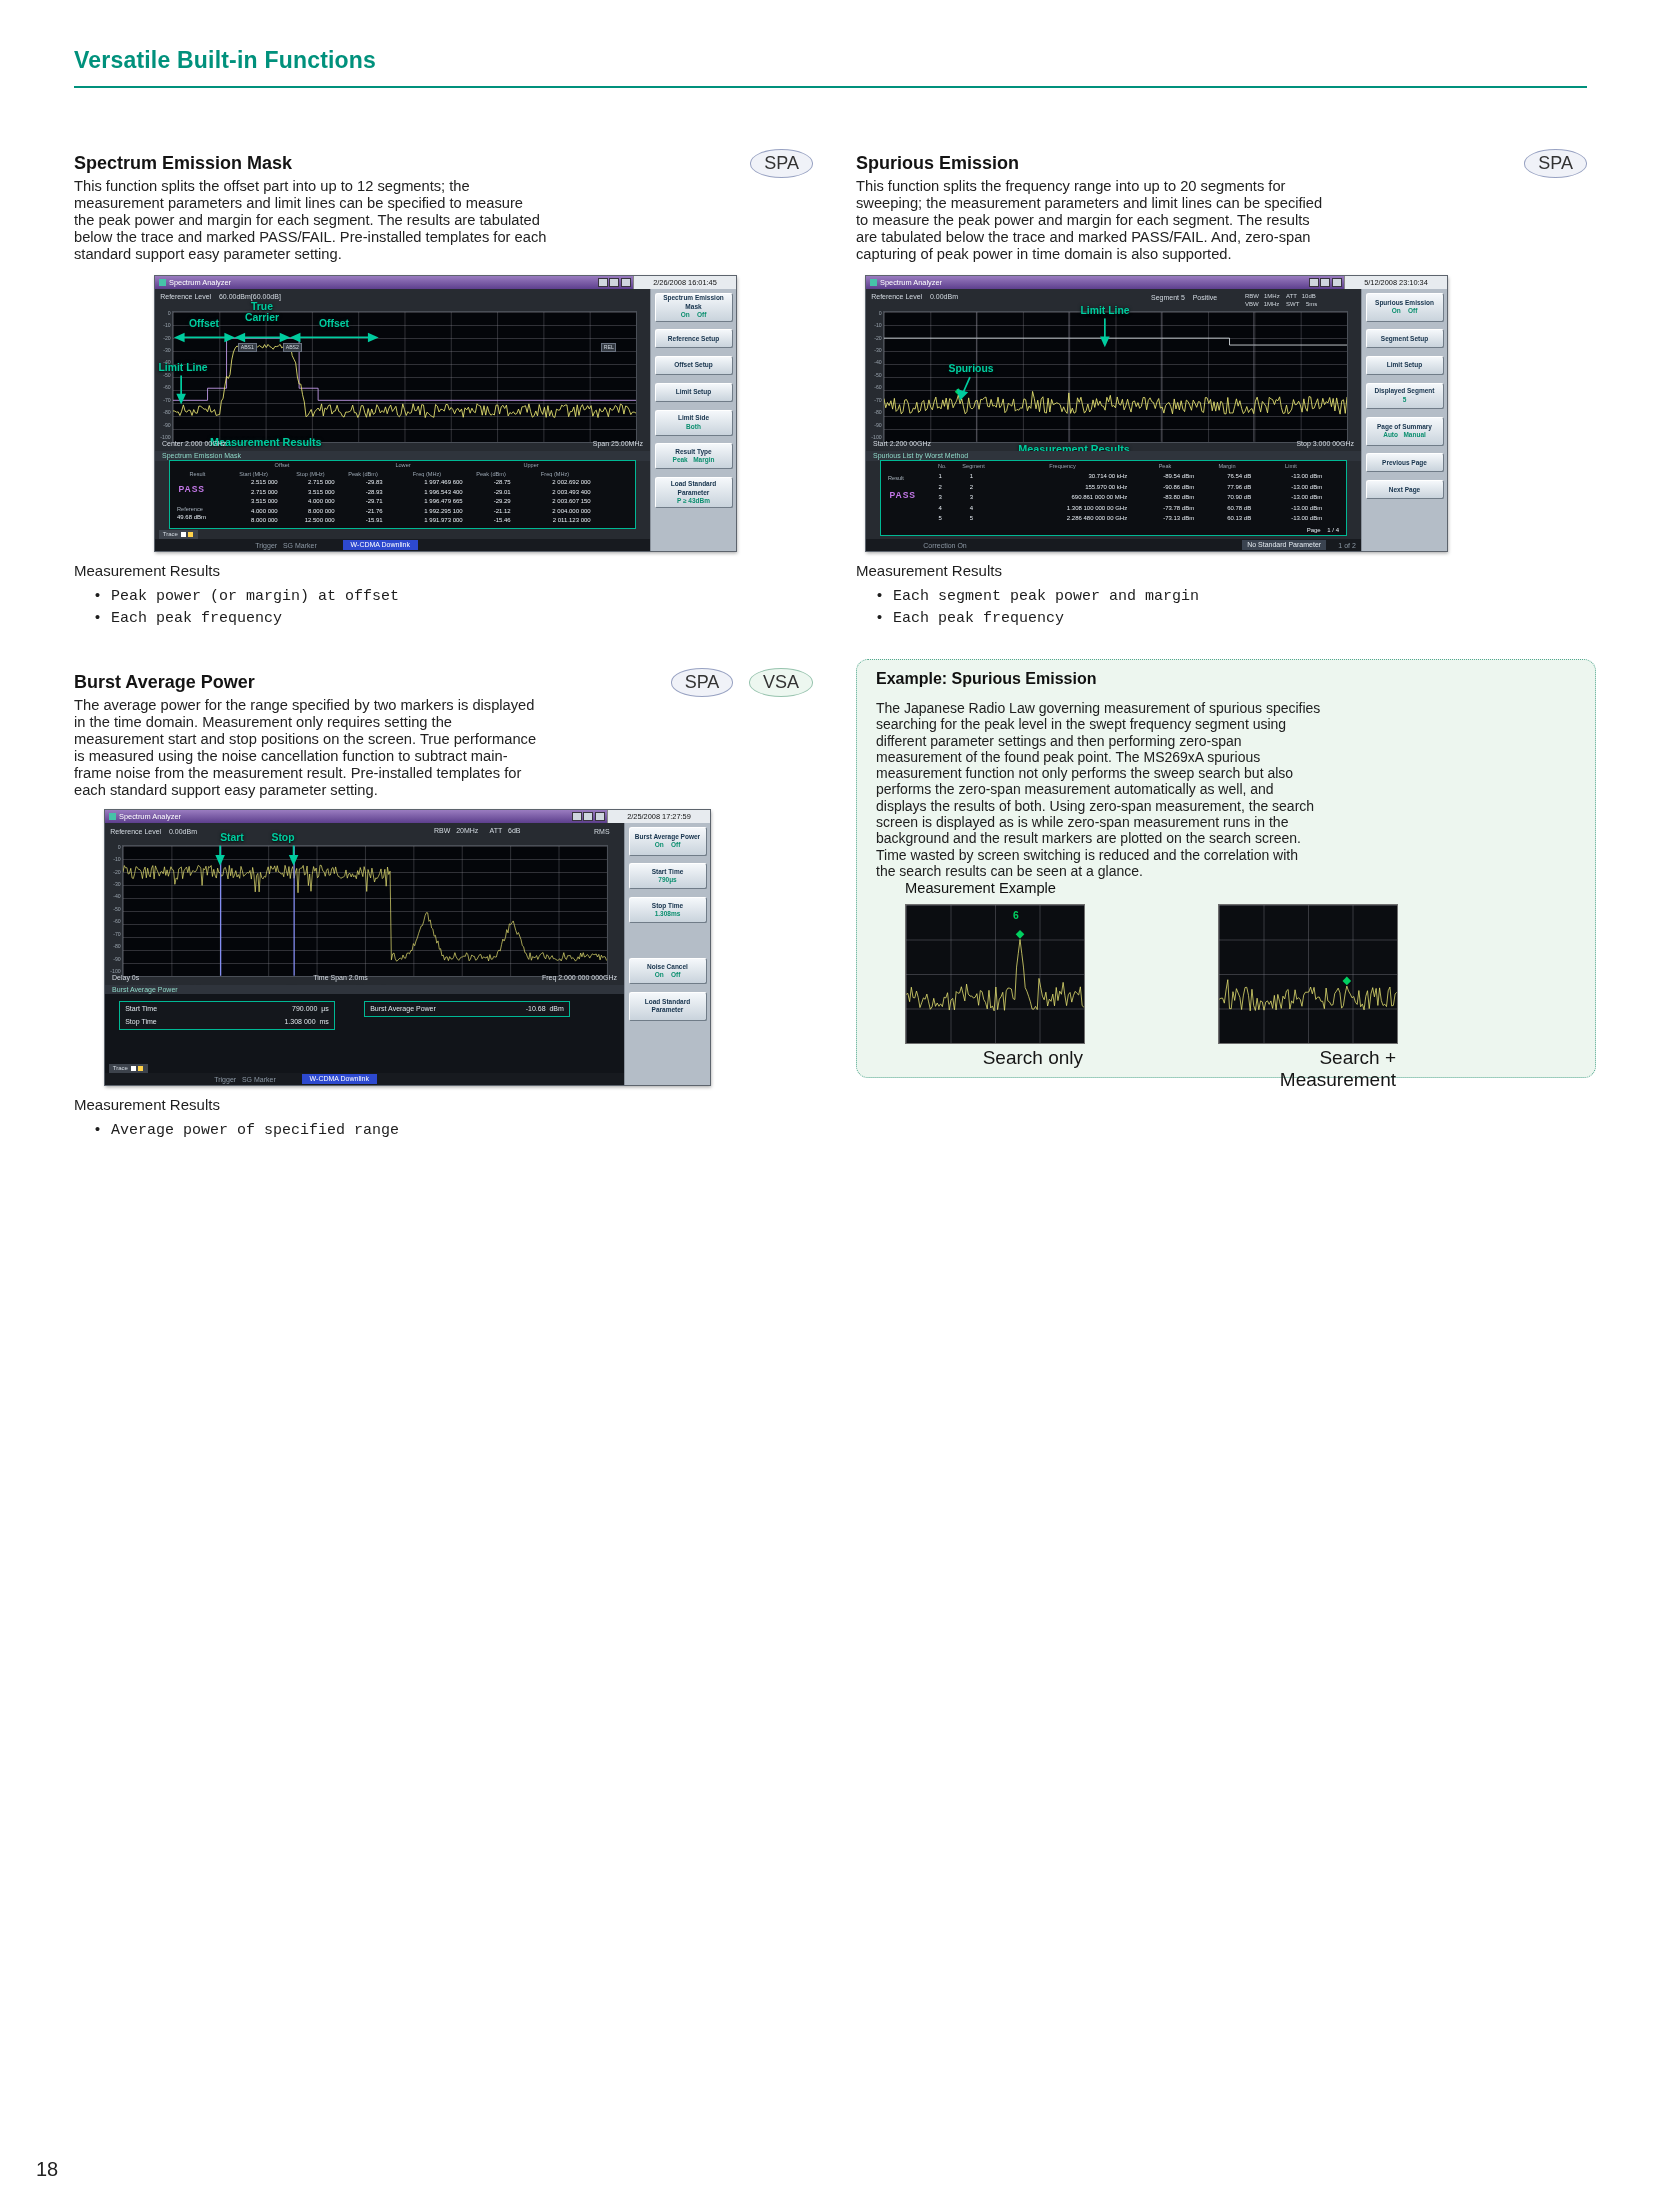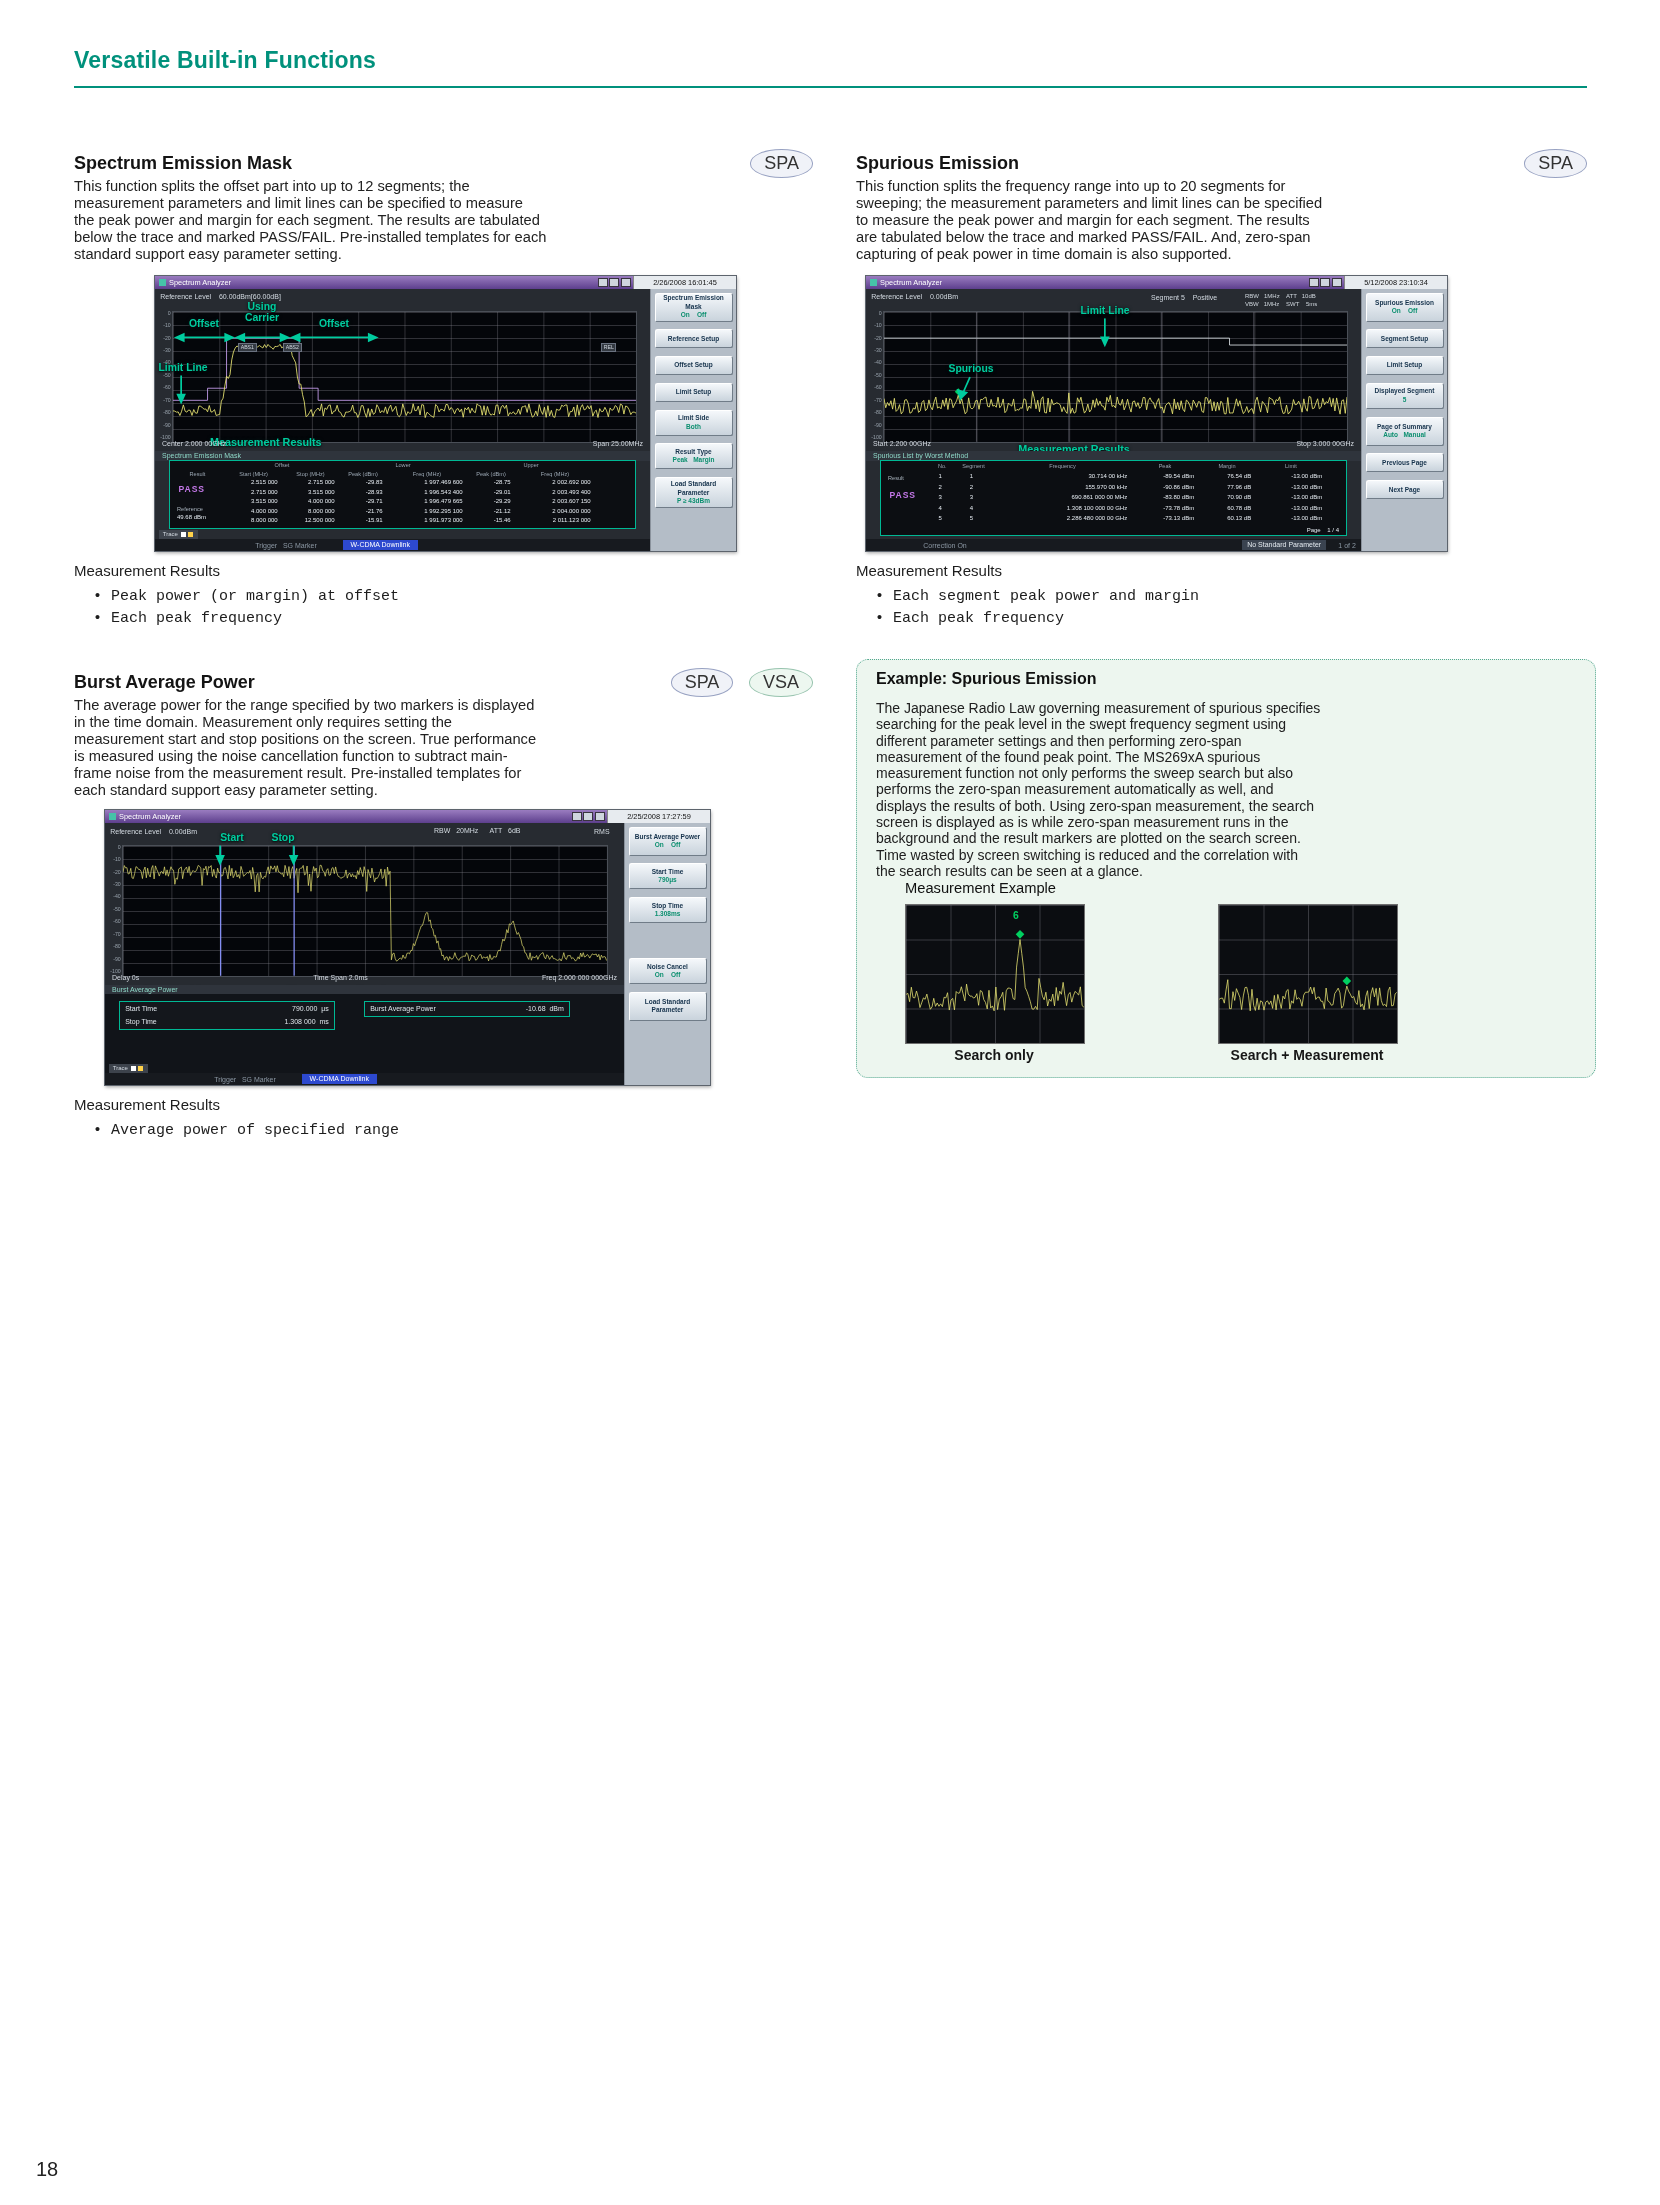--- a/index.html
+++ b/index.html
@@ -68,21 +68,21 @@
 
   
   .exbox{position:absolute;border:1.7px dotted #52a88f;border-radius:12px;background:#edf6ef;}
   .ex-title{position:absolute;left:19px;top:10.4px;font-size:16px;font-weight:bold;color:#101010;}
   .ex-body{position:absolute;left:19px;top:40px;width:697px;}
   .ex-body div{font-size:14px;line-height:16.3px;color:#202020;}
   .ex-label{position:absolute;left:48px;top:220px;font-size:14.7px;color:#101010;}
   .mini{position:absolute;width:178px;height:138px;background:#0b0d11;border:0.9px solid #6e6e6e;}
   .minigrid{position:absolute;left:0;top:0;background-image:linear-gradient(rgba(130,130,140,.38) 0.9px,transparent 0.9px),linear-gradient(90deg,rgba(130,130,140,.38) 0.9px,transparent 0.9px);background-size:25% 25%;}
   .marker-num{position:absolute;left:107px;top:5.2px;color:#00d060;font-weight:bold;font-size:10.4px;}
-  .mini-caption{position:absolute;width:178px;text-align:center;font-size:14px;font-weight:bold;color:#161616;}
+  .mini-caption{position:absolute;width:178px;text-align:right;font-size:19px;font-weight:normal;color:#161616;}
 
   .pagenum{position:absolute;left:36px;top:2158px;font-size:20px;color:#222;}
 </style>
 </head>
 <body>
 
 <div class="page">
 
   <h1 class="heading">Versatile Built-in Functions</h1>
   <div class="rule"></div>
@@ -157,21 +157,21 @@
           <polygon points="90,56 81,52 81,60"></polygon>
         <line x1="100" y1="56" x2="148" y2="56"></line>
           <polygon points="94,56 103,52 103,60"></polygon>
           <polygon points="154,56 145,52 145,60"></polygon>
         <line x1="164" y1="56" x2="250" y2="56"></line>
           <polygon points="158,56 167,52 167,60"></polygon>
           <polygon points="256,56 247,52 247,60"></polygon>
         <line x1="30" y1="100" x2="30" y2="124"></line>
           <polygon points="30,131 26,122 34,122"></polygon>
       </svg>
-      <div class="annL" style="left:107px;top:12px;transform:translateX(-50%);">Using</div>
+      <div class="annL" style="left:107px;top:12px;transform:translateX(-50%);">True</div>
       <div class="annL" style="left:107px;top:23px;transform:translateX(-50%);">Carrier</div>
       <div class="annL" style="left:49px;top:28.5px;transform:translateX(-50%);">Offset</div>
       <div class="annL" style="left:179px;top:28.5px;transform:translateX(-50%);">Offset</div>
       <div class="annL" style="left:3.5px;top:73px;">Limit Line</div>
       <div class="annL" style="left:55px;top:147px;font-size:10.8px;">Measurement Results</div>
 
       <div class="xrow" style="top:151px;">
         <span>Center 2.000 00GHz</span>
         <span>Span 25.00MHz</span>
       </div>

